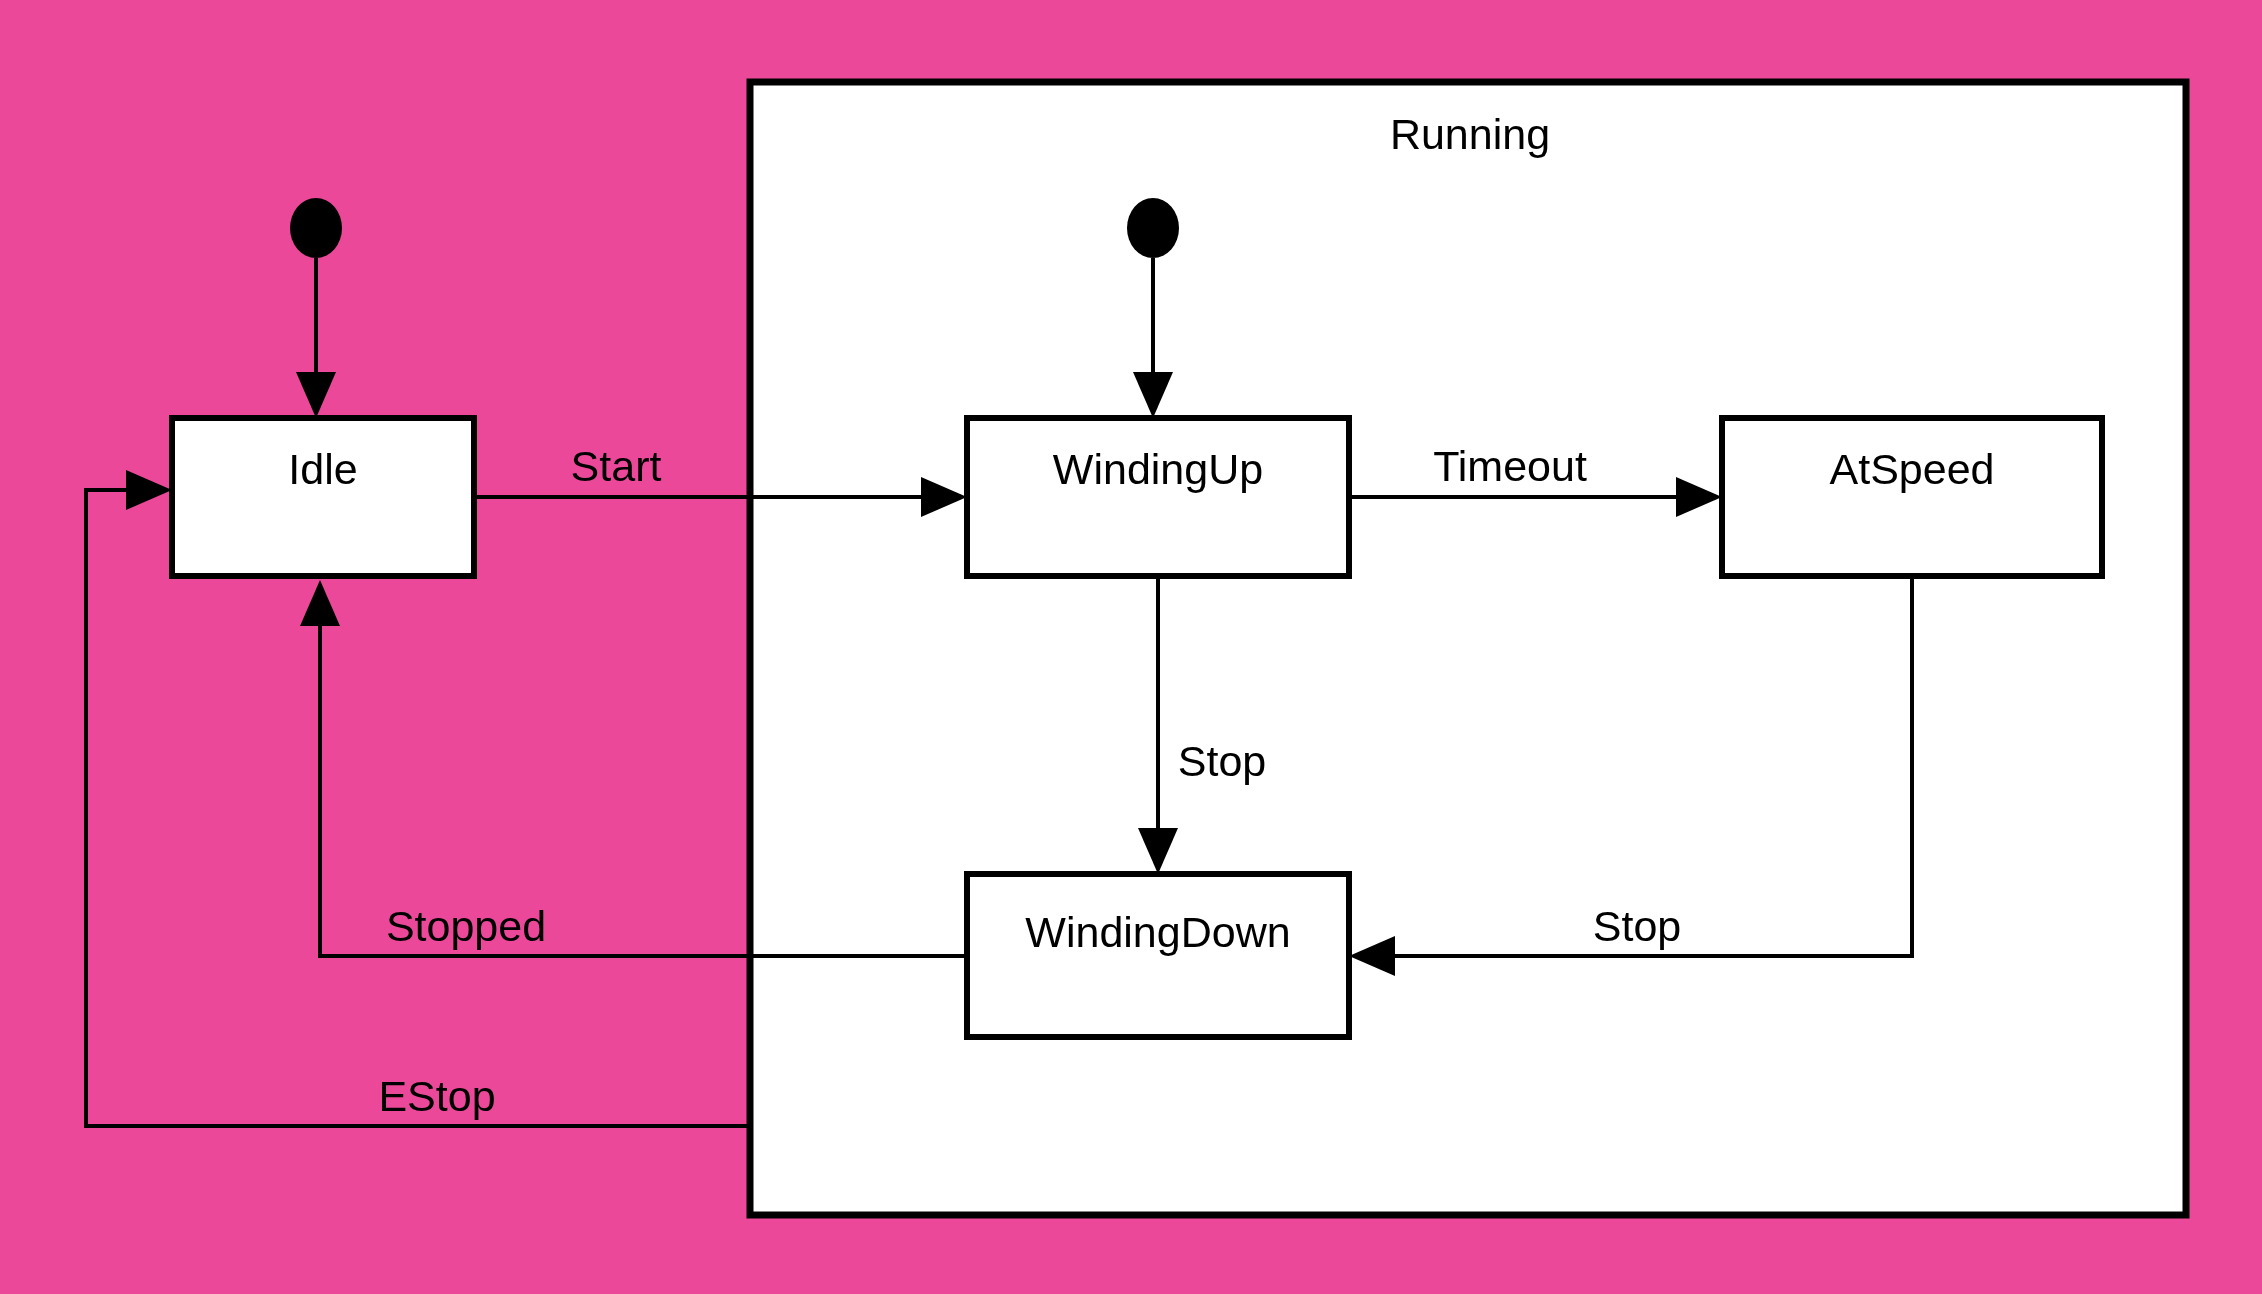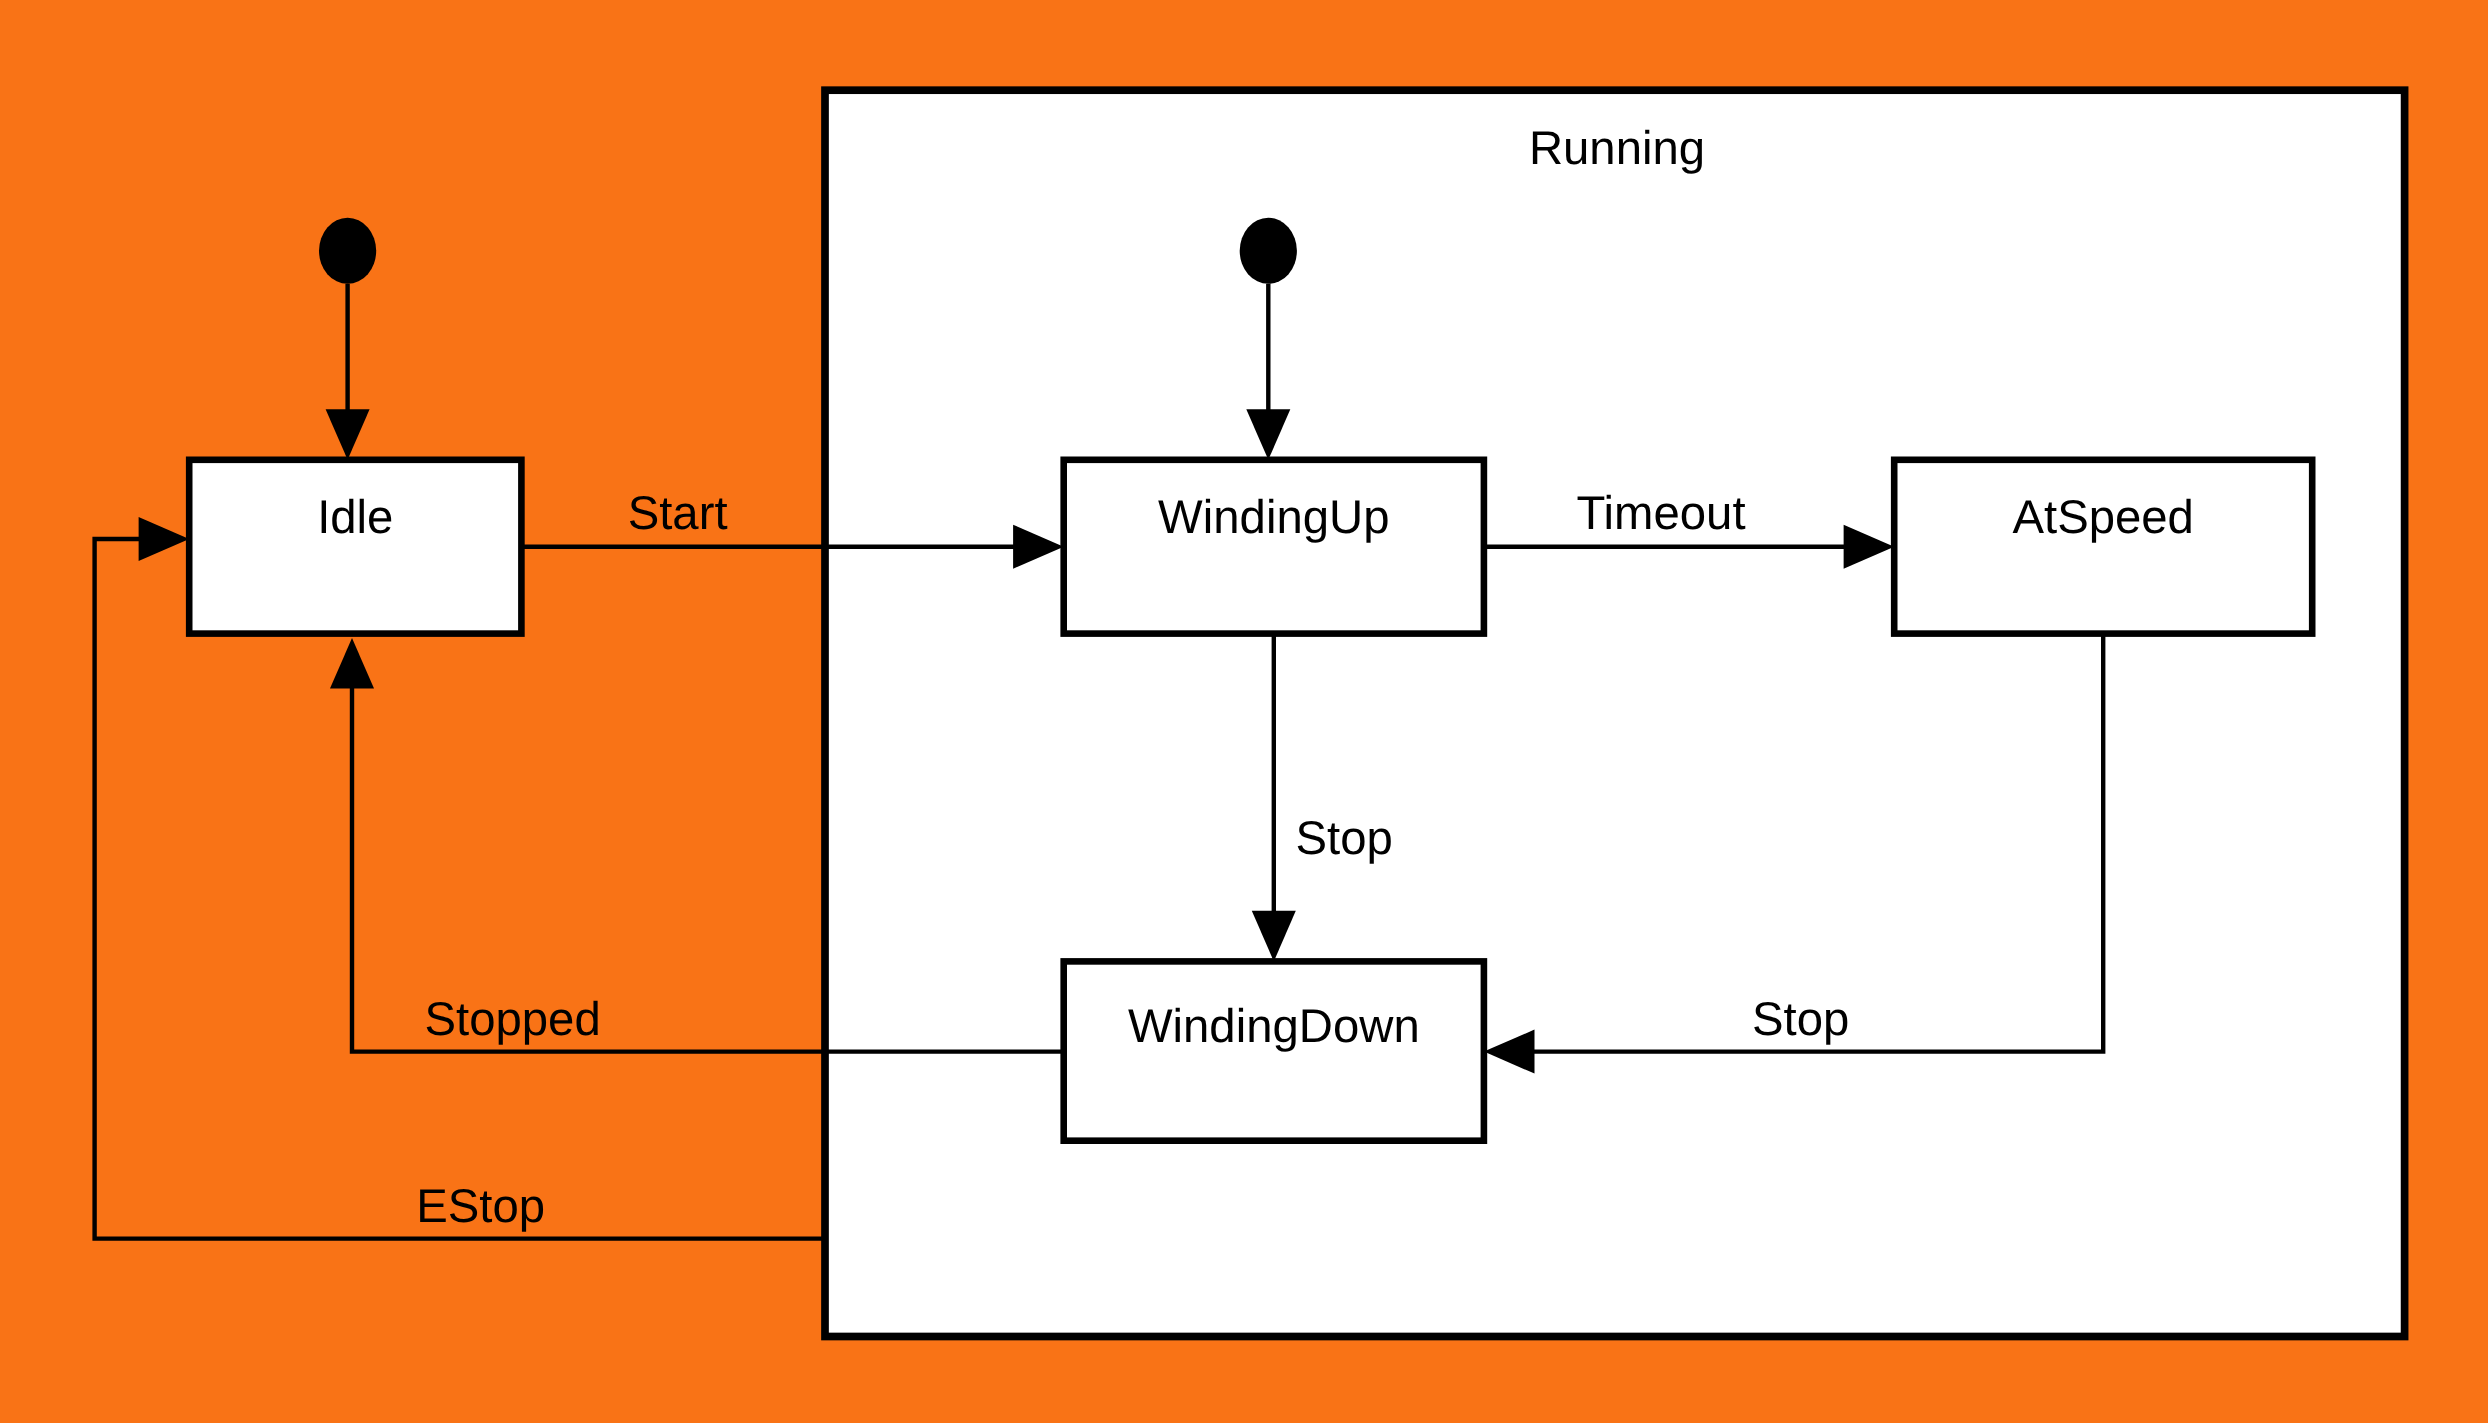--- a/index.html
+++ b/index.html
@@ -8,21 +8,21 @@
     padding: 0;
     background: #ffffff;
   }
   body {
     font-family: "Liberation Sans", sans-serif;
   }
   #diagram-root {
     position: relative;
     width: 2262px;
     height: 1294px;
-    background: #f97316;
+    background: #ec4899;
     overflow: hidden;
   }
   svg.diagram-canvas {
     position: absolute;
     left: 0;
     top: 0;
     width: 2262px;
     height: 1294px;
   }
   .state-box-rect {

